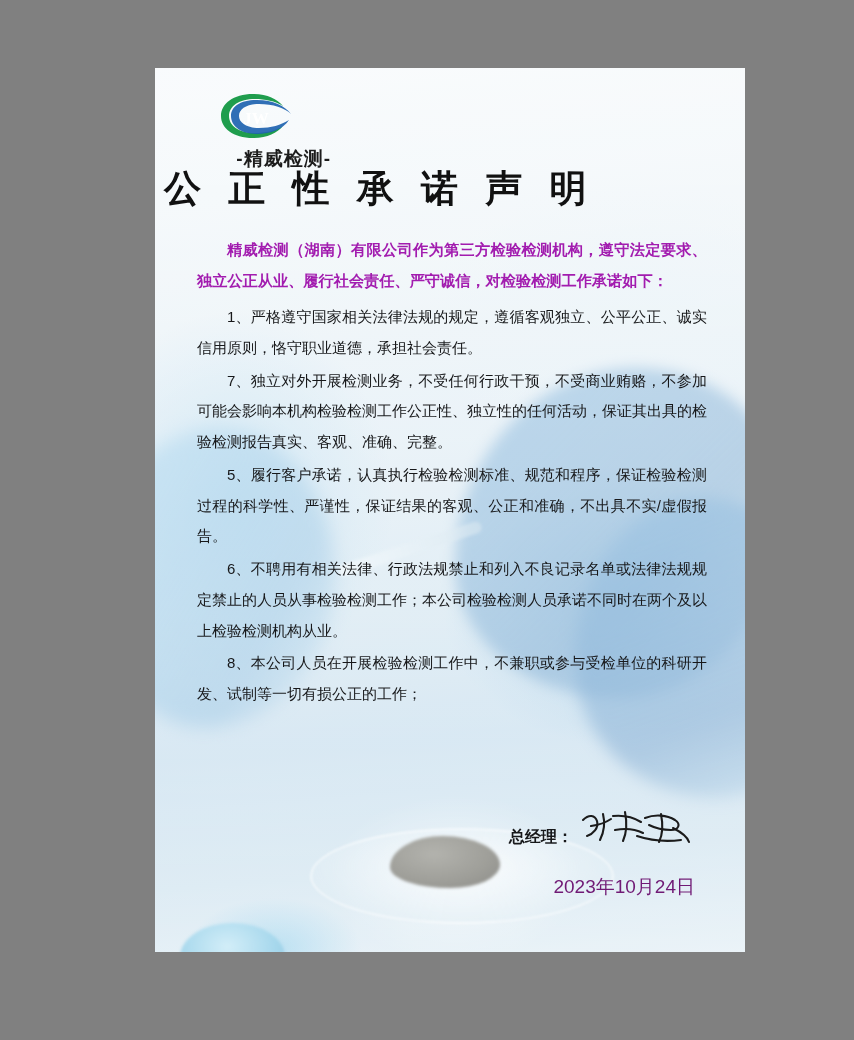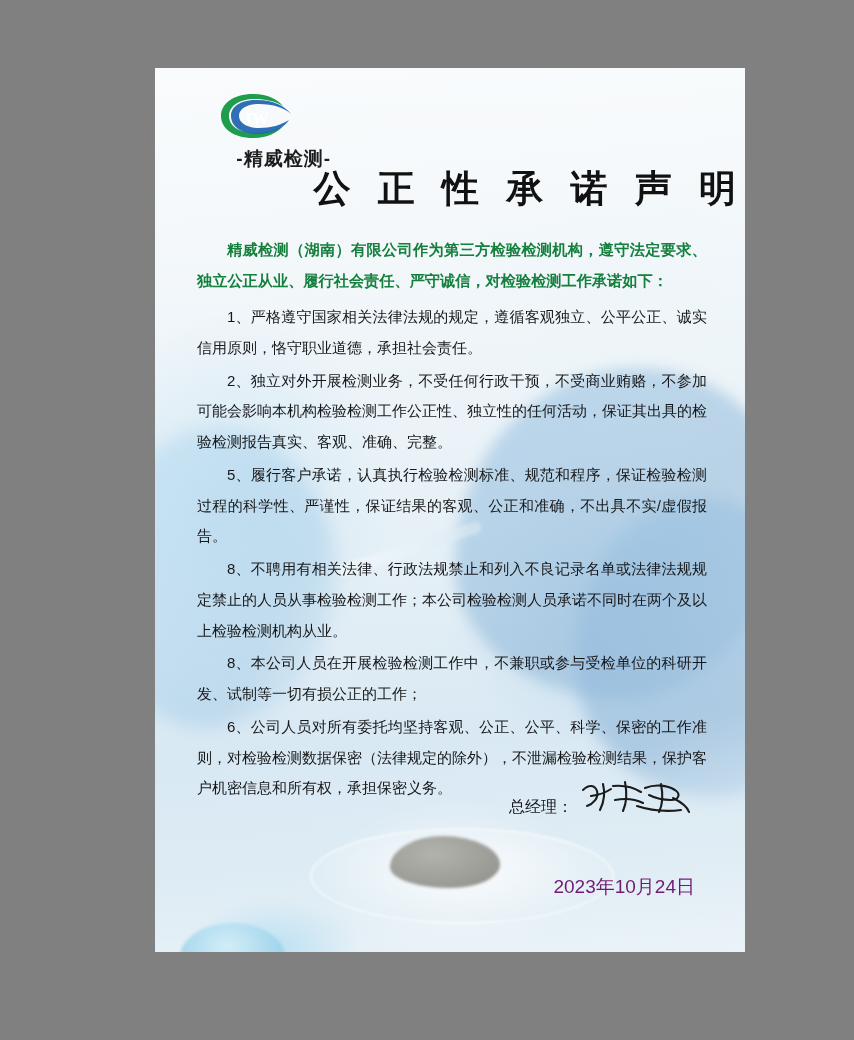--- a/index.html
+++ b/index.html
@@ -124,59 +124,60 @@
     color: #1c1c1c;
     letter-spacing: 1px;
     text-align: right;
     width: 132px;
   }
   .title {
     position: absolute;
     top: 96px;
     left: 0;
     width: 100%;
-    text-align: right;
+    text-align: left;
     font-family: "Liberation Serif", serif;
     font-size: 37px;
     font-weight: bold;
     letter-spacing: 9px;
     color: #111;
     text-indent: 9px;
   }
   .body-area {
     position: absolute;
     left: 42px;
     right: 38px;
     top: 152px;
   }
   .lead {
     font-family: "Liberation Sans", sans-serif;
     font-size: 15.2px;
     font-weight: bold;
-    color: #15803d;
+    color: #a21caf;
     line-height: 2.0;
     text-indent: 30px;
     text-align: justify;
     margin-bottom: 6px;
   }
   .para {
     font-family: "Liberation Sans", sans-serif;
     font-size: 15px;
     color: #17181a;
     line-height: 2.05;
     text-indent: 30px;
     text-align: justify;
     margin: 0 0 2px 0;
   }
   .sign-row {
     position: absolute;
     right: 50px;
-    top: 708px;
+    top: 738px;
     display: flex;
     align-items: flex-end;
+    font-weight: bold;
   }
   .sign-label {
     font-family: "Liberation Sans", sans-serif;
     font-size: 16px;
     color: #17181a;
     padding-bottom: 4px;
   }
   .signature {
     width: 118px;
     height: 46px;
@@ -218,25 +219,24 @@
         </svg>
       </div>
       <div class="logo-name">-精威检测-</div>
     </div>
 
     <div class="title">公 正 性 承 诺 声 明</div>
 
     <div class="body-area">
       <p class="lead">精威检测（湖南）有限公司作为第三方检验检测机构，遵守法定要求、独立公正从业、履行社会责任、严守诚信，对检验检测工作承诺如下：</p>
       <p class="para">1、严格遵守国家相关法律法规的规定，遵循客观独立、公平公正、诚实信用原则，恪守职业道德，承担社会责任。</p>
-      <p class="para">2、独立对外开展检测业务，不受任何行政干预，不受商业贿赂，不参加可能会影响本机构检验检测工作公正性、独立性的任何活动，保证其出具的检验检测报告真实、客观、准确、完整。</p>
+      <p class="para">7、独立对外开展检测业务，不受任何行政干预，不受商业贿赂，不参加可能会影响本机构检验检测工作公正性、独立性的任何活动，保证其出具的检验检测报告真实、客观、准确、完整。</p>
       <p class="para">5、履行客户承诺，认真执行检验检测标准、规范和程序，保证检验检测过程的科学性、严谨性，保证结果的客观、公正和准确，不出具不实/虚假报告。</p>
-      <p class="para">8、不聘用有相关法律、行政法规禁止和列入不良记录名单或法律法规规定禁止的人员从事检验检测工作；本公司检验检测人员承诺不同时在两个及以上检验检测机构从业。</p>
+      <p class="para">6、不聘用有相关法律、行政法规禁止和列入不良记录名单或法律法规规定禁止的人员从事检验检测工作；本公司检验检测人员承诺不同时在两个及以上检验检测机构从业。</p>
       <p class="para">8、本公司人员在开展检验检测工作中，不兼职或参与受检单位的科研开发、试制等一切有损公正的工作；</p>
-      <p class="para">6、公司人员对所有委托均坚持客观、公正、公平、科学、保密的工作准则，对检验检测数据保密（法律规定的除外），不泄漏检验检测结果，保护客户机密信息和所有权，承担保密义务。</p>
     </div>
 
     <div class="sign-row">
       <span class="sign-label">总经理：</span>
       <span class="signature">
         <svg width="118" height="46" viewBox="0 0 118 46" xmlns="http://www.w3.org/2000/svg">
           <g fill="none" stroke="#1b1b1b" stroke-width="2.1" stroke-linecap="round" stroke-linejoin="round">
             <path d="M6 14 C12 8 18 9 20 15 C22 22 16 28 10 30"></path>
             <path d="M14 20 C22 19 28 17 34 13"></path>
             <path d="M26 8 C28 16 27 26 23 34"></path>

